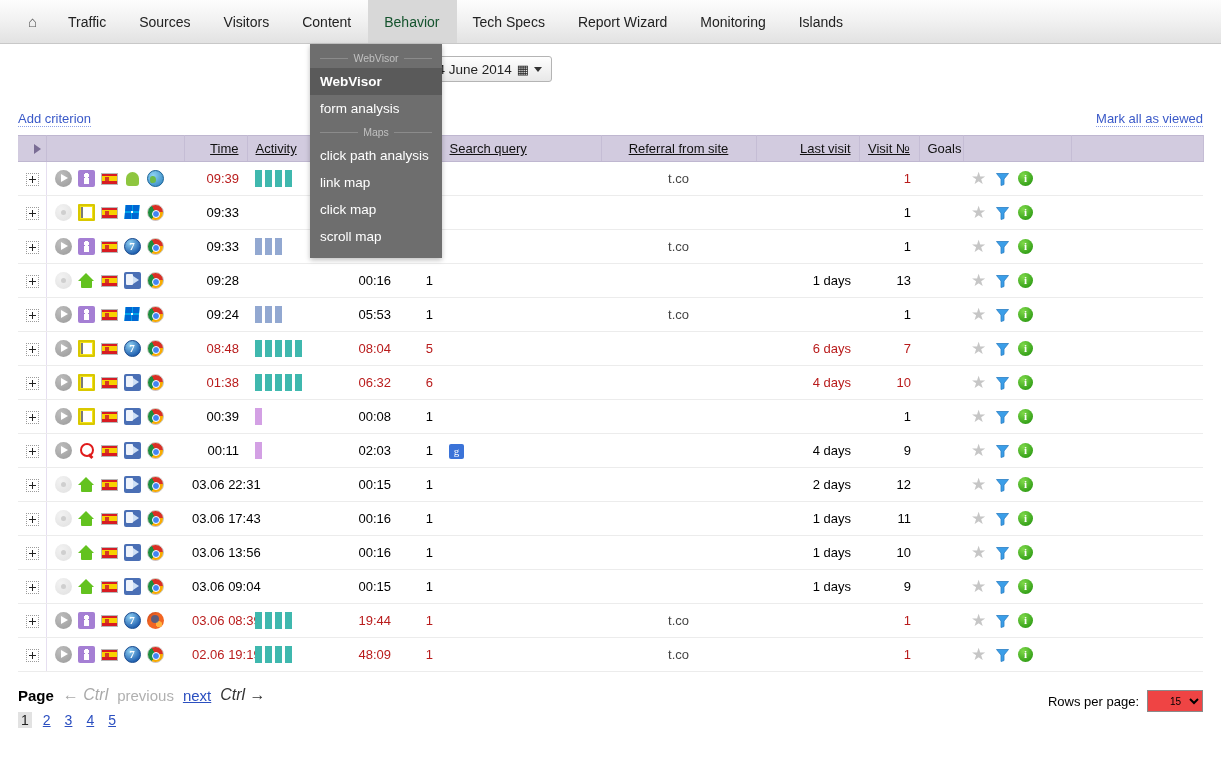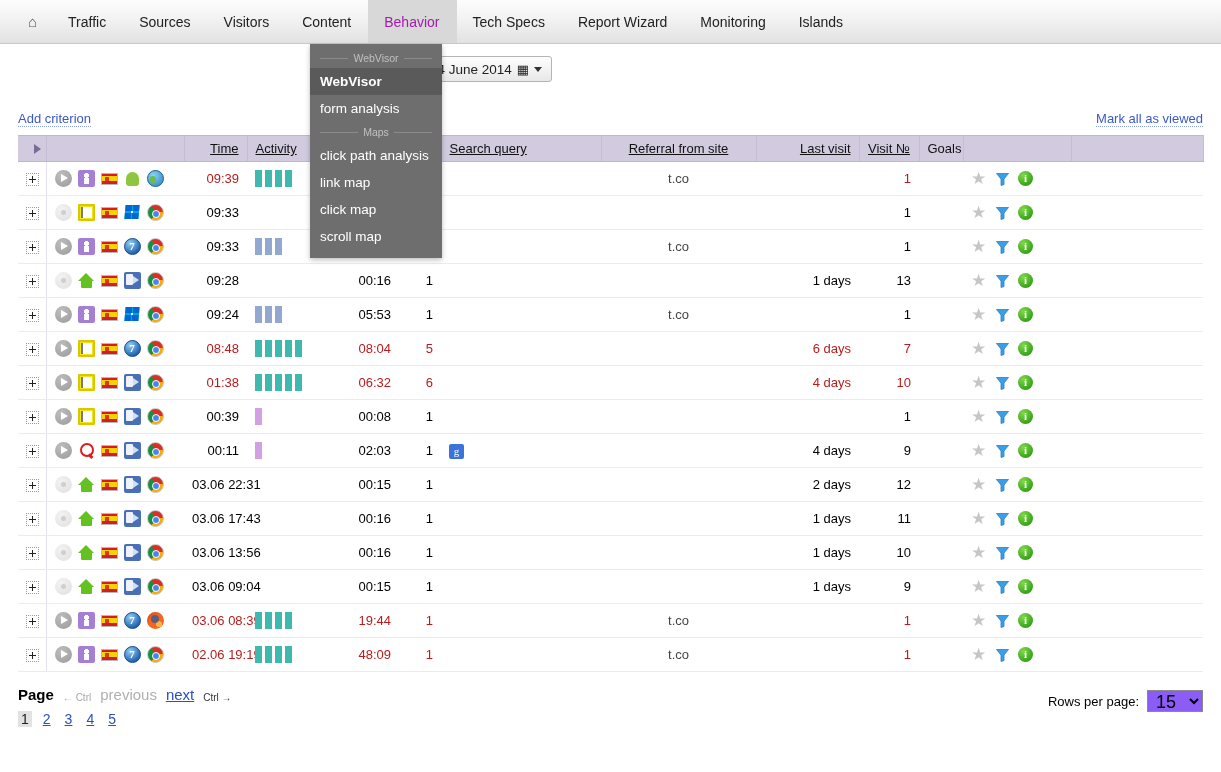--- a/index.html
+++ b/index.html
@@ -31,21 +31,21 @@
     padding: 0 16px;
     font-size: 14px;
     color: #222;
     cursor: pointer;
     white-space: nowrap;
     border-right: 1px solid transparent;
   }
   .nav-item.home { padding: 0 14px; font-size: 15px; color: #555; }
   .nav-item.active {
     background: #d8d8d8;
-    color: #a21caf;
+    color: #14532d;
   }
 
   
   .dropdown {
     position: absolute;
     left: 310px;
     top: 44px;
     width: 132px;
     background: #6e6e6e;
     z-index: 40;
@@ -495,21 +495,21 @@
     justify-content: space-between;
     align-items: flex-start;
   }
   .pager-left { display: flex; flex-direction: column; gap: 8px; }
   .pager-line1 {
     display: flex;
     align-items: flex-end;
     gap: 9px;
   }
   .pg-label { font-size: 15px; font-weight: bold; }
-  .pg-hint { font-size: 10px; color: #a9a9a9; }
+  .pg-hint { font-size: 16px; color: #a9a9a9; font-style: italic; }
   .pg-hint.dark { color: #333; }
   .pg-prev { font-size: 15px; color: #b0b0b0; }
   .pg-next {
     font-size: 15px;
     color: #2b4fc0;
     text-decoration: underline;
     cursor: pointer;
   }
   .pager-nums { display: flex; gap: 8px; align-items: center; }
   .pg-num {
@@ -529,24 +529,24 @@
     display: flex;
     align-items: center;
     gap: 8px;
     font-size: 13px;
     padding-top: 4px;
   }
   .rpp-select {
     width: 56px;
     height: 22px;
     border: 1px solid #8a8a8a;
-    background: #8b5cf6;
-    font-size: 18px;
+    background: #ef4444;
+    font-size: 10px;
     font-family: "Liberation Sans", sans-serif;
-    padding-left: 4px;
+    padding-left: 18px;
     cursor: pointer;
   }
 </style>
 </head>
 <body>
 
 <div class="navbar">
   <div class="nav-item home">⌂</div>
   <div id="nav-items-host" style="display:contents"><div class="nav-item">
         <span>Traffic</span>

